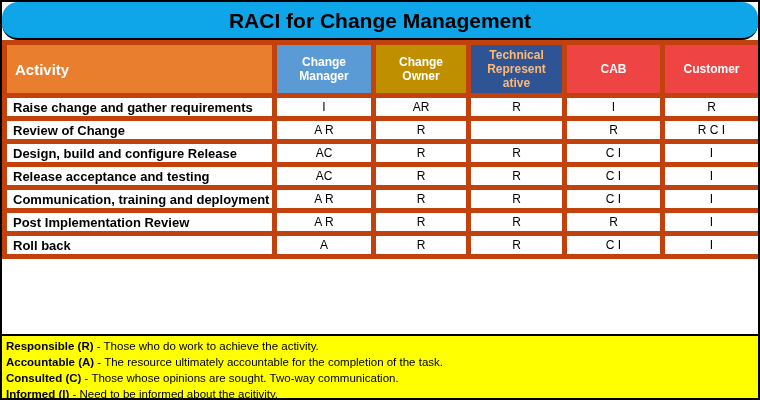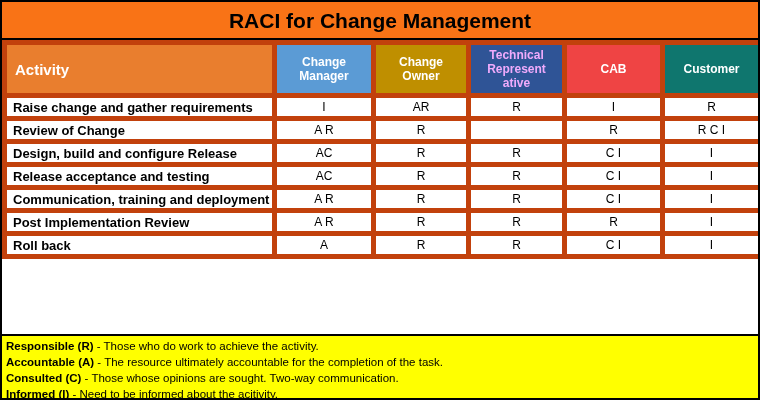--- a/index.html
+++ b/index.html
@@ -77,39 +77,39 @@
     font-size: 11.5px;
     line-height: 16px;
     margin-top: 48px;
   }
   .legend-line b { font-weight: bold; }
 </style>
 </head>
 <body>
 
 <div class="frame">
-  <div class="title-band" style="background: #f97316;">RACI for Change Management</div>
+  <div class="title-band" style="background: #0ea5e9; border-radius: 16px;">RACI for Change Management</div>
 
   <table class="raci">
     <colgroup>
       <col style="width:270px">
       <col style="width:99px">
       <col style="width:95px">
       <col style="width:96px">
       <col style="width:98px">
       <col style="width:98px">
     </colgroup>
     <thead>
       <tr>
           <th class="th-activity" style="background: rgb(233, 126, 46); color: rgb(255, 255, 255);">Activity</th>
           <th class="th-role" style="background: rgb(91, 155, 213); color: rgb(255, 255, 255);">Change Manager</th>
           <th class="th-role" style="background: rgb(191, 143, 0); color: rgb(255, 255, 255);">Change Owner</th>
-          <th class="th-role" style="background: rgb(47, 84, 150); color: #f0abfc;">Technical Representative</th>
+          <th class="th-role" style="background: rgb(47, 84, 150); color: #fdba74;">Technical Representative</th>
           <th class="th-role" style="background: #ef4444; color: rgb(255, 255, 255);">CAB</th>
-          <th class="th-role" style="background: #0f766e; color: rgb(255, 255, 255);">Customer</th>
+          <th class="th-role" style="background: #ef4444; color: rgb(255, 255, 255);">Customer</th>
         </tr>
     </thead>
     <tbody>
         <tr>
           <td class="td-activity">Raise change and gather requirements</td>
           <td class="td-value">I</td>
           <td class="td-value">AR</td>
           <td class="td-value">R</td>
           <td class="td-value">I</td>
           <td class="td-value">R</td>

